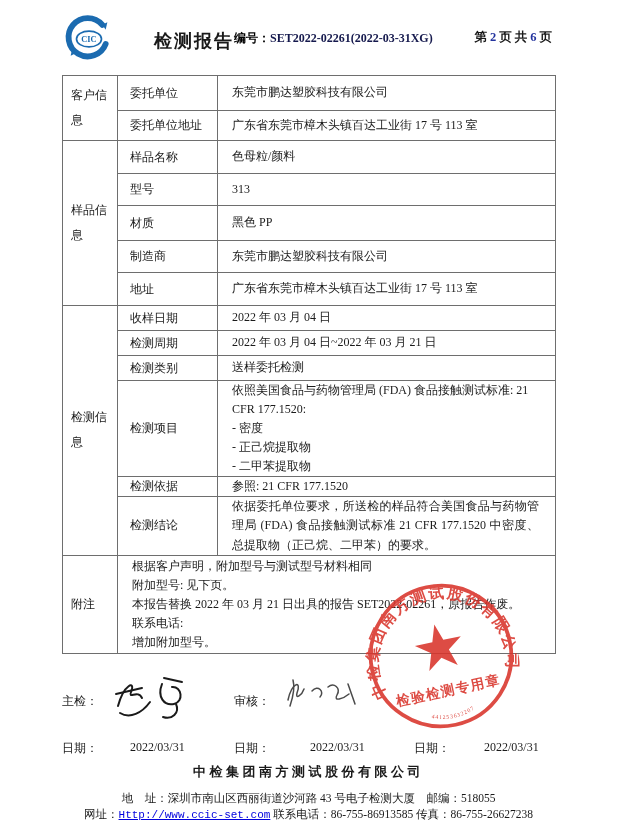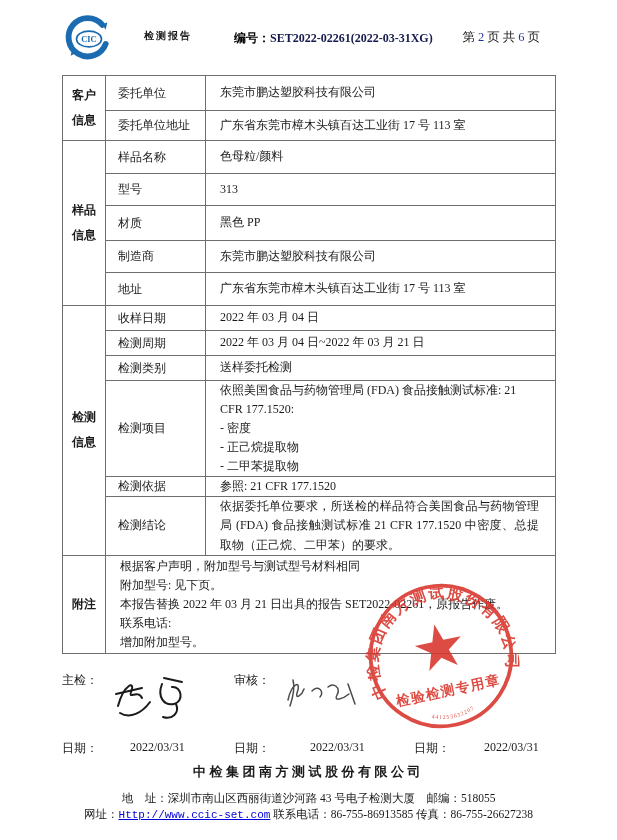--- a/index.html
+++ b/index.html
@@ -3,39 +3,39 @@
 <meta charset="utf-8">
 <style>
   * { margin:0; padding:0; box-sizing:border-box; }
   html,body { background:#e8e8e8; }
   body { font-family:"Liberation Serif","DejaVu Serif",serif; color:#1a1a1a; }
   .page { position:relative; width:617px; height:840px; margin:0 auto; background:#ffffff; overflow:hidden; }
 
   
   .header { position:absolute; left:62px; top:12px; width:494px; height:54px; }
   .logo { position:absolute; left:2px; top:2px; width:50px; height:50px; }
-  .hdr-title { position:absolute; left:82px; top:17px; font-size:10px; font-weight:bold; letter-spacing:2px; }
+  .hdr-title { position:absolute; left:92px; top:17px; font-size:18px; font-weight:bold; letter-spacing:2px; }
   .hdr-no { position:absolute; left:172px; top:18px; font-size:12px; font-weight:bold; color:#15194d; white-space:nowrap; }
   .hdr-no .no-label { color:#000000; }
-  .hdr-pages { position:absolute; right:16px; top:17px; font-size:12.5px; font-weight:normal; white-space:nowrap; }
+  .hdr-pages { position:absolute; right:4px; top:17px; font-size:12.5px; font-weight:bold; white-space:nowrap; }
   .hdr-pages .pg-num { color:#23339e; padding:0 3px; }
 
   
   table.report { position:absolute; left:62px; top:75px; width:494px; border-collapse:collapse; table-layout:fixed; border:1.5px solid #4a4a4a; }
   table.report td { border:1px solid #6e6e6e; font-size:12px; vertical-align:middle; }
-  td.sec { width:43px; text-align:center; font-weight:700; line-height:2.1; padding:2px 8px; }
+  td.sec { width:55px; font-weight:400; line-height:2.1; padding:2px 8px; }
   td.lbl { width:100px; padding-left:12px; }
   td.val { padding-left:14px; padding-right:16px; line-height:1.6; }
   td.val.justify { text-align:justify; }
   .vline { line-height:19px; }
 
   
   .sign-area { position:absolute; left:62px; top:672px; width:494px; height:95px; font-size:12px; }
   .sig-cols { position:absolute; left:0; top:0; width:100%; display:flex; }
-  .sig-col { display:flex; }
+  .sig-col { display:flex; align-items:flex-end; }
   .sig-col .role { padding-bottom:14px; white-space:nowrap; }
   .date-row { position:absolute; left:0; top:68px; width:100%; display:flex; }
   .date-cell { display:flex; white-space:nowrap; }
   .sig-svg { display:block; }
 
   
   .stamp { position:absolute; left:365px; top:580px; width:152px; height:152px; transform:rotate(-12deg); opacity:0.88; pointer-events:none; }
 
   
   .footer { position:absolute; left:0; top:763px; width:617px; text-align:center; }

